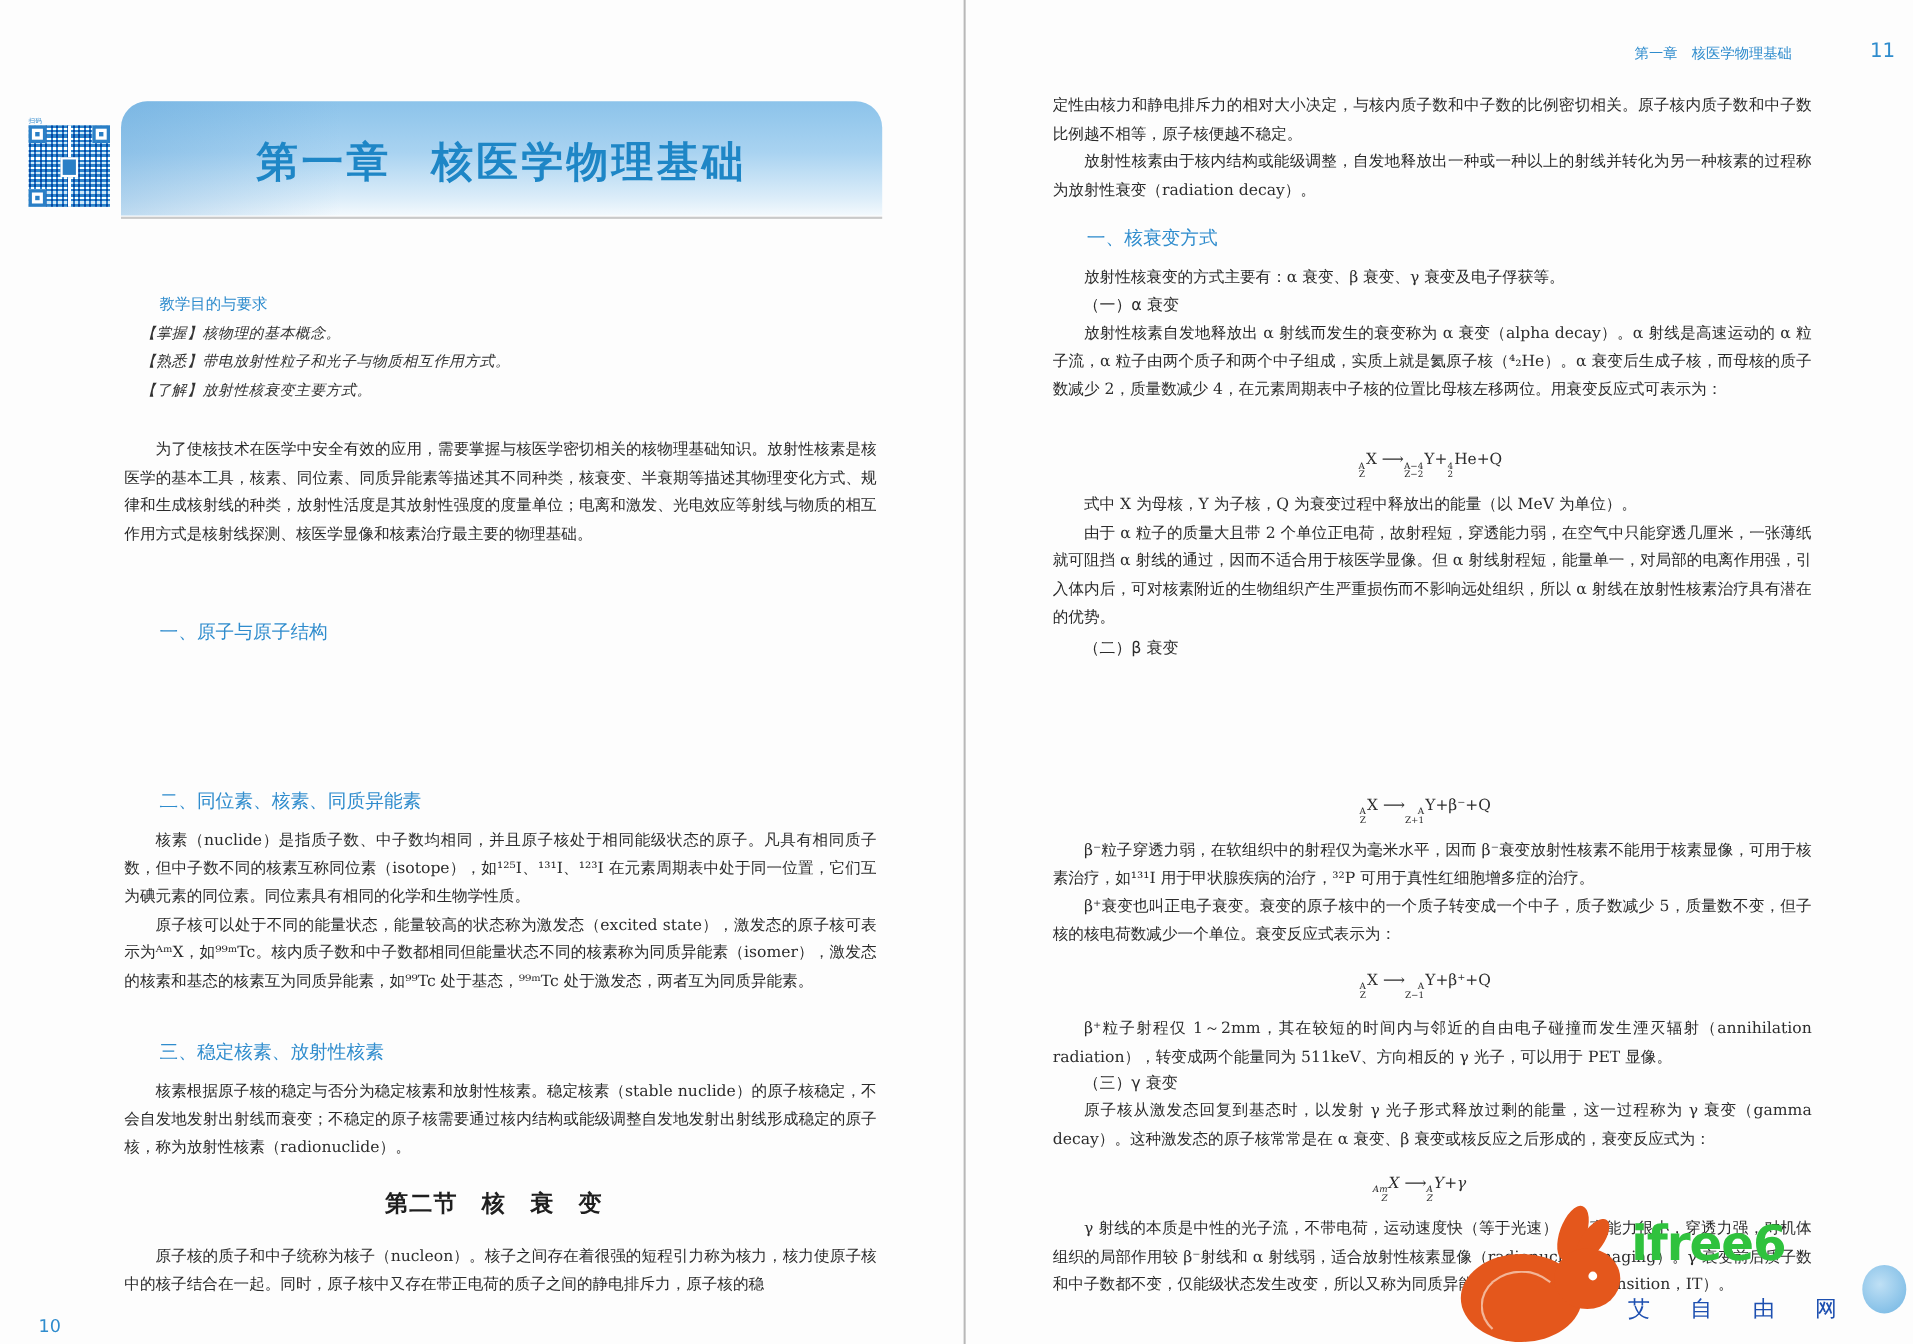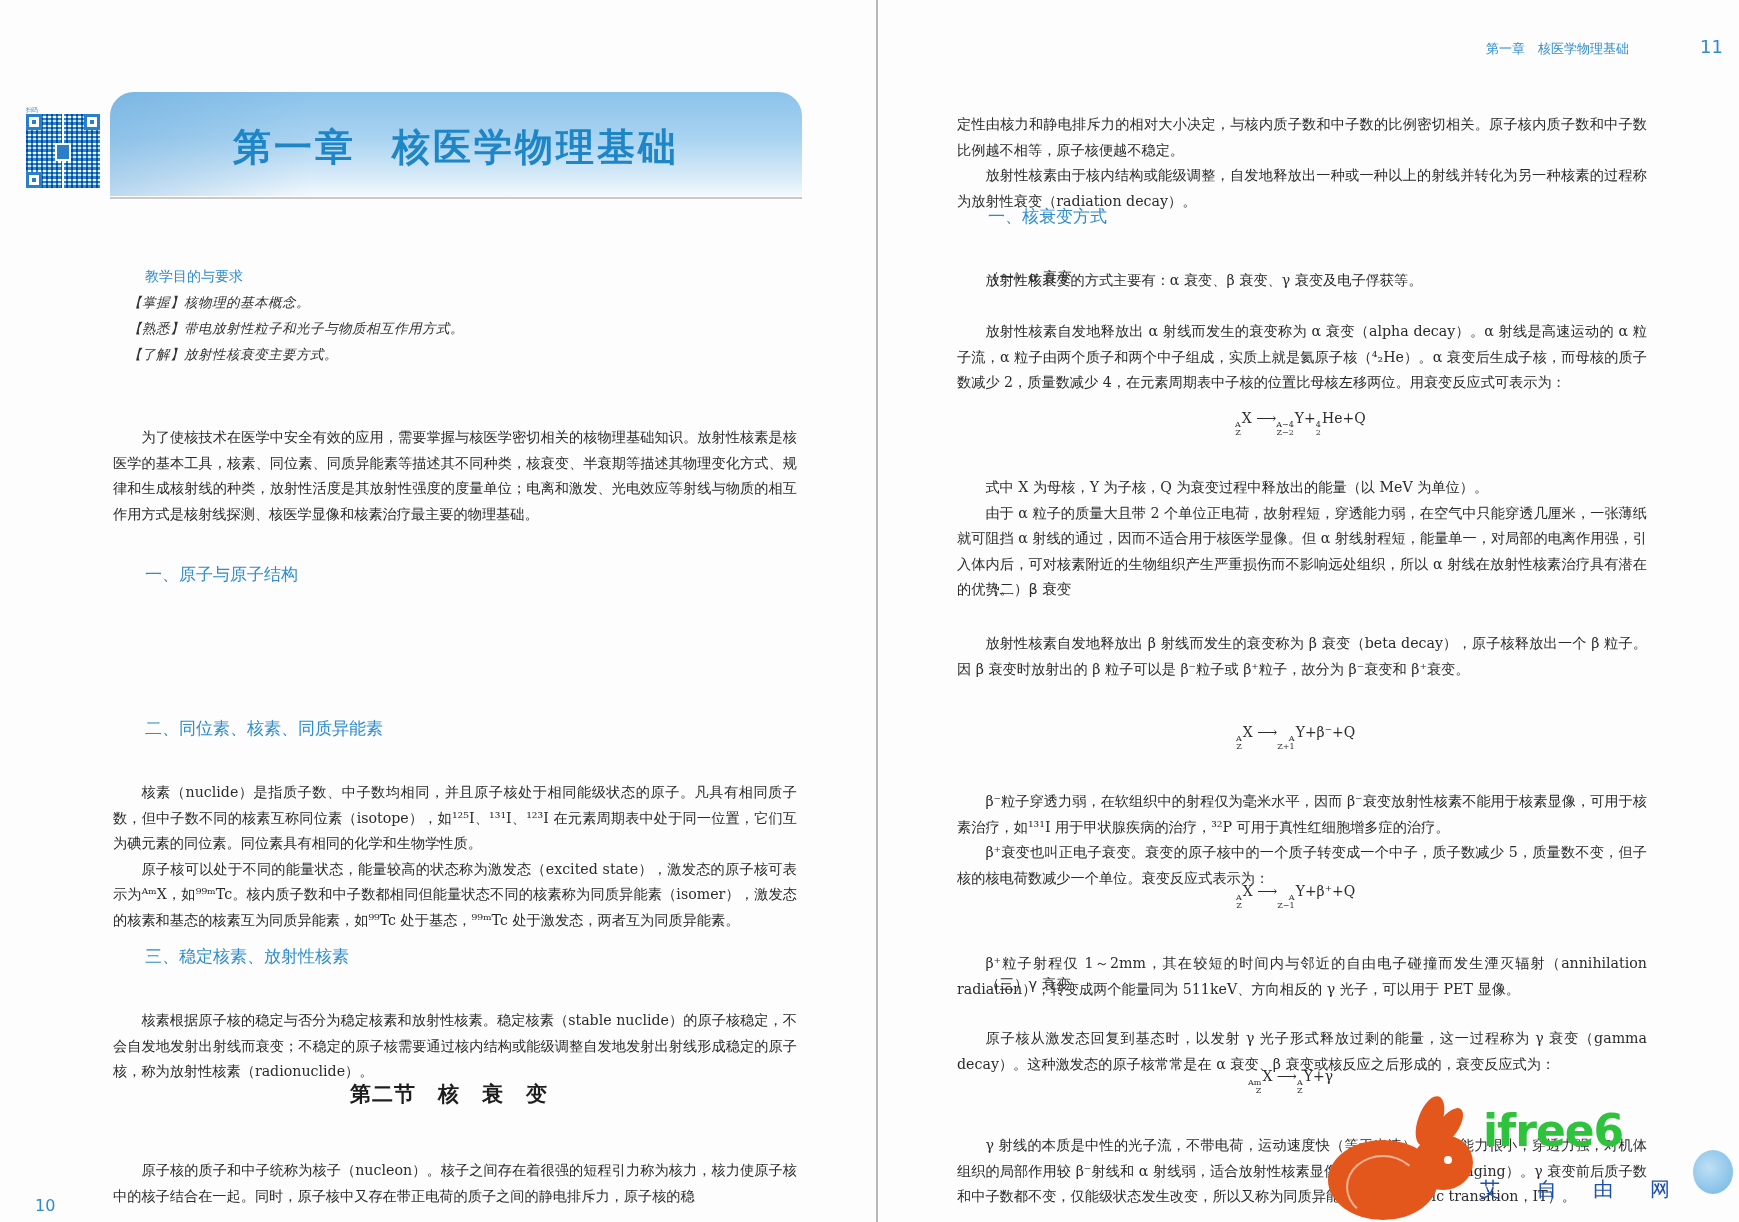--- a/index.html
+++ b/index.html
@@ -42,21 +42,21 @@
     position: absolute; left: 0; right: 0; top: 30px; text-align: center;
     font-family: "DejaVu Sans", sans-serif; font-weight: bold;
     font-size: 38px; letter-spacing: 3px; color: #1e86c6;
   }
   .chapter-title .gap { display: inline-block; width: 36px; }
 
   
   .obj-title { position: absolute; left: 145px; top: 268px; font-family: "DejaVu Sans", sans-serif; font-size: 14px; color: #2f8ccd; }
   .obj-item { position: absolute; left: 128px; font-size: 13.5px; color: #333; letter-spacing: 0.5px; font-style: italic; }
 
-  .para { position: absolute; font-size: 14.2px; line-height: 25.5px; color: #2b2b2b; text-align: justify; text-align-last: left; margin-top: 28px; }
+  .para { position: absolute; font-size: 14.2px; line-height: 25.5px; color: #2b2b2b; text-align: justify; text-align-last: left; }
   .para p { margin: 0; text-indent: 2em; }
 
   .section-title { position: absolute; font-family: "DejaVu Sans", sans-serif; font-weight: bold; font-size: 21px; color: #1e1e1e; letter-spacing: 1px; }
   .sub-title { position: absolute; font-family: "DejaVu Sans", sans-serif; font-size: 17px; color: #2f8ccd; }
   .sub-sub-title { position: absolute; font-family: "DejaVu Sans", sans-serif; font-size: 14.5px; color: #2b2b2b; }
 
   .formula { position: absolute; font-size: 14px; color: #2b2b2b; white-space: nowrap; }
   .iso { display: inline-flex; flex-direction: column; vertical-align: -4px; font-size: 8px; line-height: 8px; text-align: right; margin-right: 1px; }
 
   .page-num-left { position: absolute; left: 35px; top: 1196px; font-family: "DejaVu Sans", sans-serif; font-size: 16px; color: #2f8ccd; }
@@ -163,21 +163,20 @@
     </span><span>He+Q</span>
 </div>
 
 <div class="para" style="left:957px;top:447px;width:690px;">
   <p>式中 X 为母核，Y 为子核，Q 为衰变过程中释放出的能量（以 MeV 为单位）。</p>
   <p>由于 α 粒子的质量大且带 2 个单位正电荷，故射程短，穿透能力弱，在空气中只能穿透几厘米，一张薄纸就可阻挡 α 射线的通过，因而不适合用于核医学显像。但 α 射线射程短，能量单一，对局部的电离作用强，引入体内后，可对核素附近的生物组织产生严重损伤而不影响远处组织，所以 α 射线在放射性核素治疗具有潜在的优势。</p>
 </div>
 
 <div class="sub-sub-title" style="left:985px;top:580px;">（二）β 衰变</div>
 <div class="para" style="left:957px;top:603px;width:690px;">
-  <p>放射性核素自发地释放出 β 射线而发生的衰变称为 β 衰变（beta decay），原子核释放出一个 β 粒子。因 β 衰变时放射出的 β 粒子可以是 β⁻粒子或 β⁺粒子，故分为 β⁻衰变和 β⁺衰变。</p>
 </div>
 
 <div class="formula" style="left:1236px;top:724px;">
   <span class="iso">
       <span>A</span>
       <span>Z</span>
     </span>X ⟶<span class="iso">
       <span>A</span>
       <span>Z+1</span>
     </span>Y<span>+β⁻+Q</span>
@@ -200,21 +199,21 @@
 
 <div class="para" style="left:957px;top:923px;width:690px;">
   <p>β⁺粒子射程仅 1～2mm，其在较短的时间内与邻近的自由电子碰撞而发生湮灭辐射（annihilation radiation），转变成两个能量同为 511keV、方向相反的 γ 光子，可以用于 PET 显像。</p>
 </div>
 
 <div class="sub-sub-title" style="left:985px;top:975px;">（三）γ 衰变</div>
 <div class="para" style="left:957px;top:998px;width:690px;">
   <p>原子核从激发态回复到基态时，以发射 γ 光子形式释放过剩的能量，这一过程称为 γ 衰变（gamma decay）。这种激发态的原子核常常是在 α 衰变、β 衰变或核反应之后形成的，衰变反应式为：</p>
 </div>
 
-<div class="formula" style="left:1248px;top:1068px;">
+<div class="formula" style="left:1248px;top:1068px;font-style:italic;">
   <span class="iso">
       <span>Am</span>
       <span>Z</span>
     </span>X ⟶<span class="iso">
       <span>A</span>
       <span>Z</span>
     </span>Y<span>+γ</span>
 </div>
 
 <div class="para" style="left:957px;top:1105px;width:690px;">

